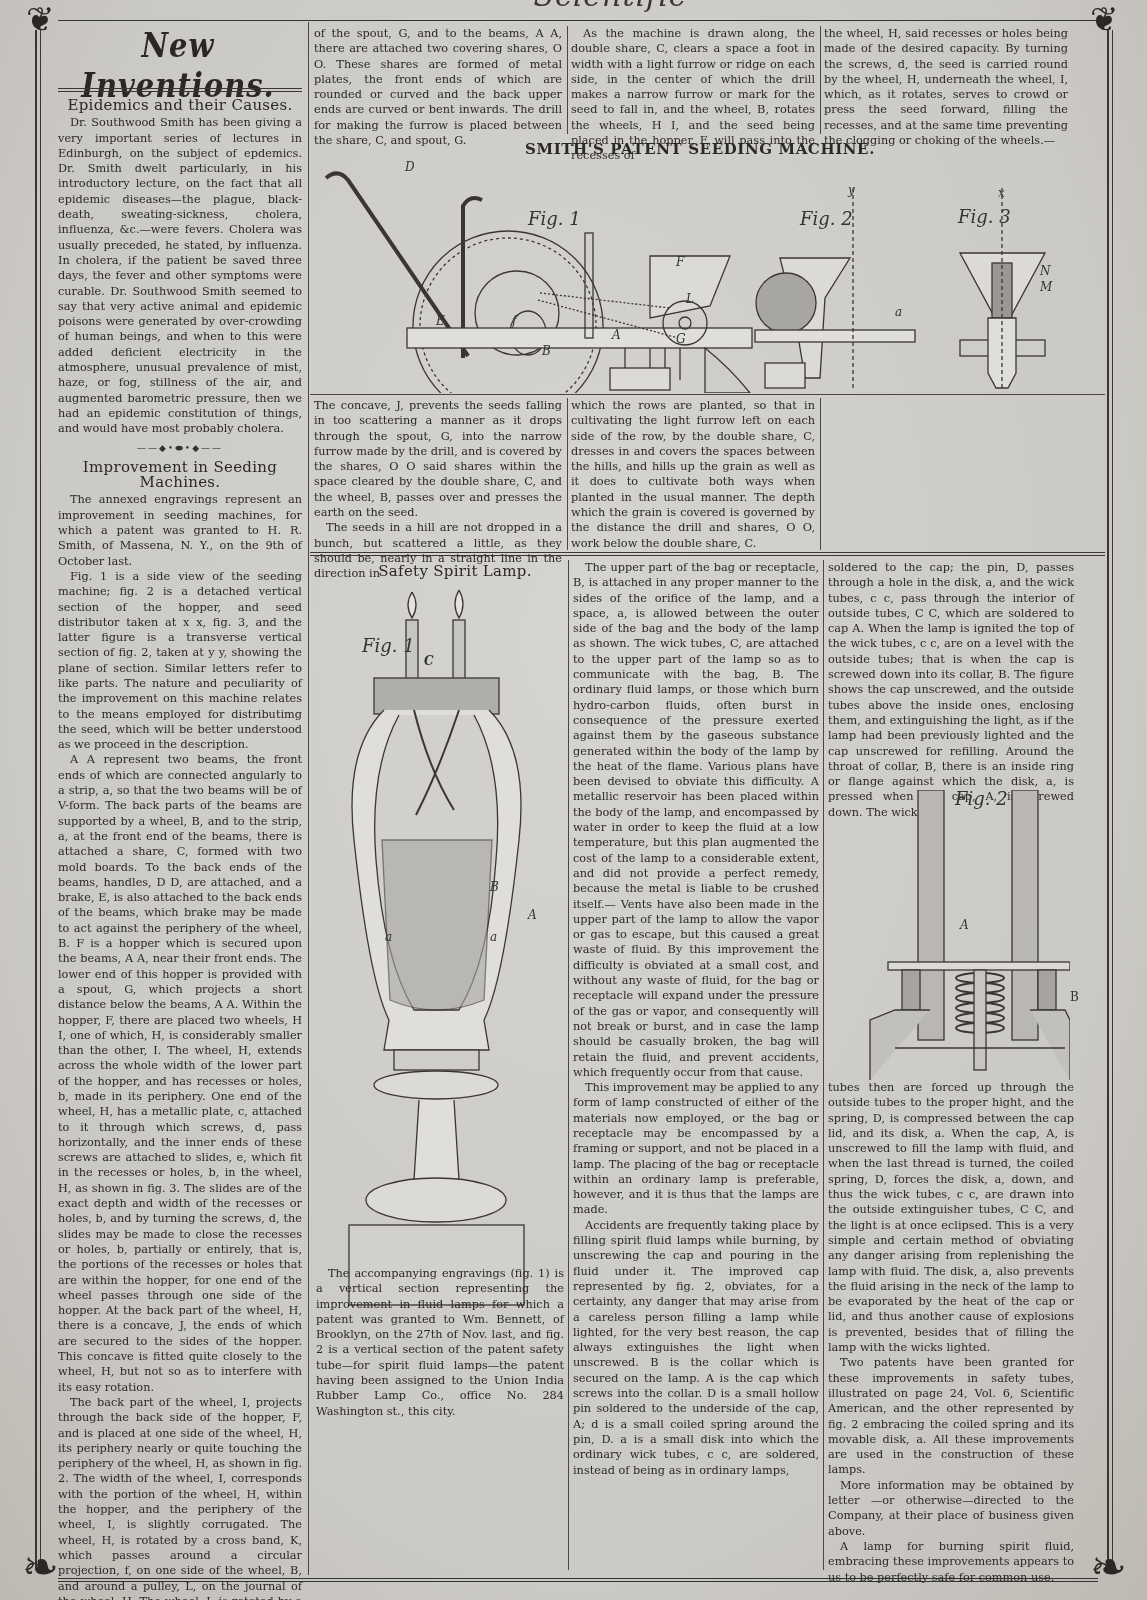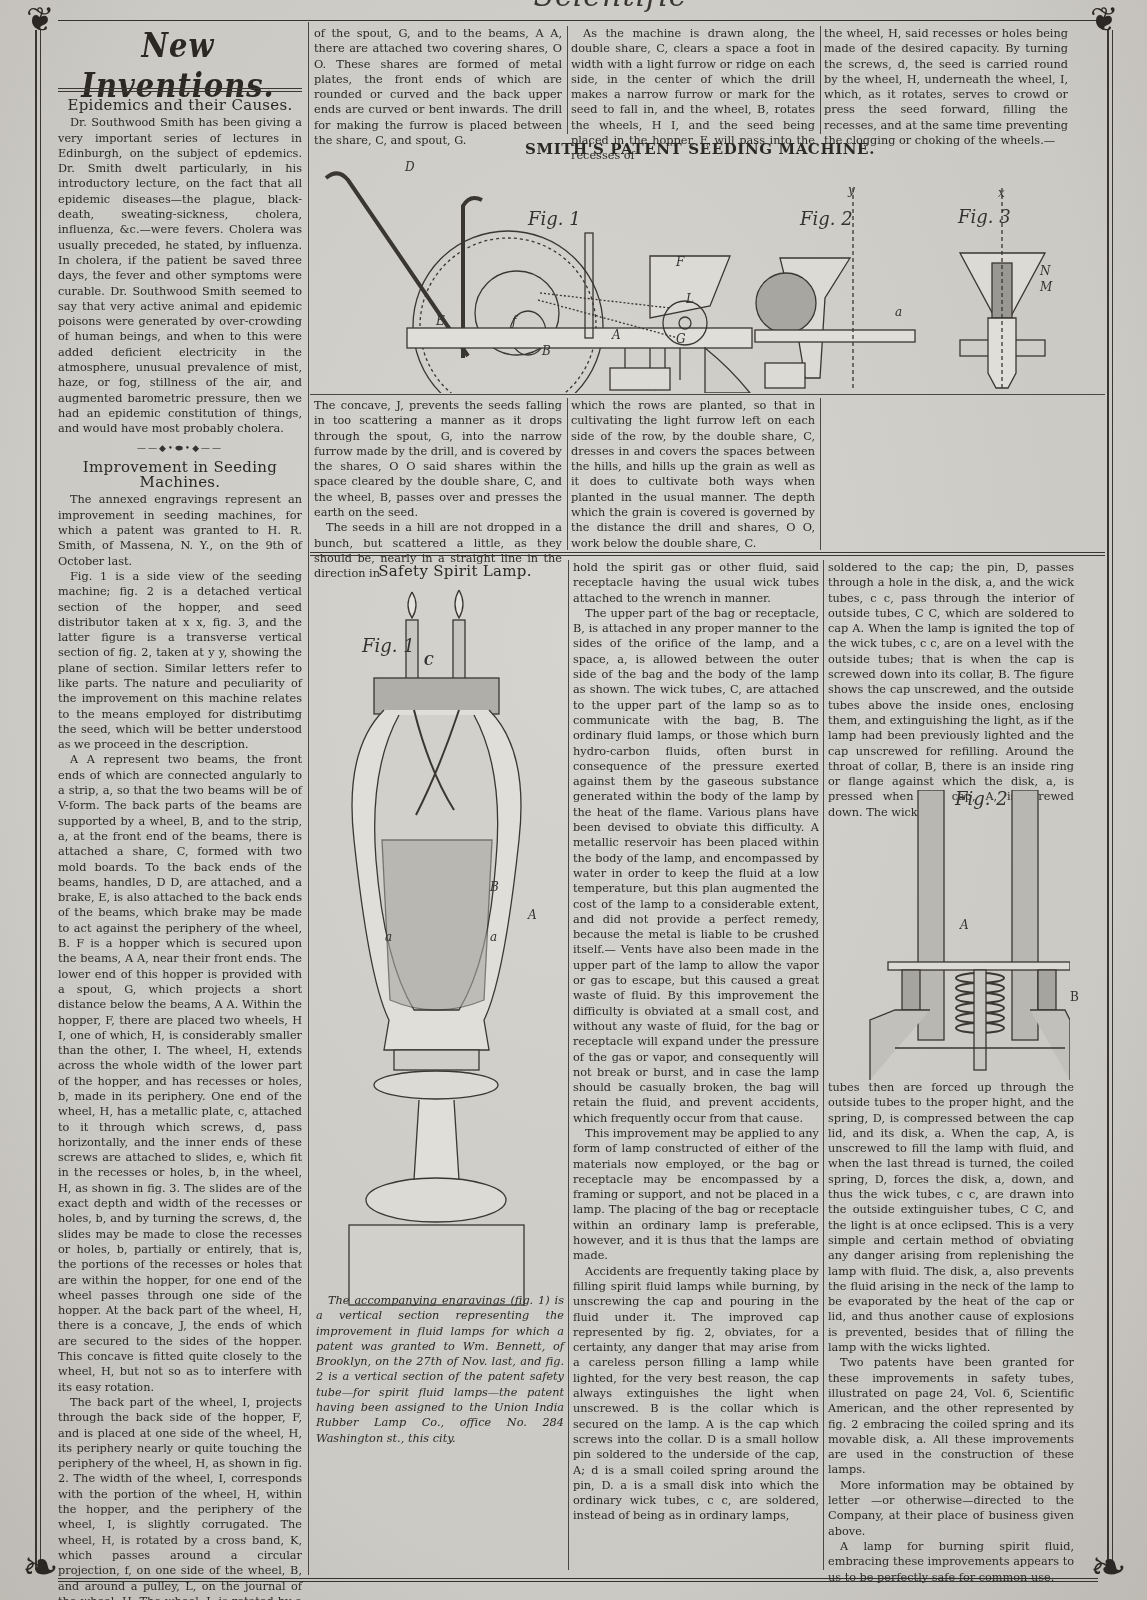--- a/index.html
+++ b/index.html
@@ -198,27 +198,26 @@
       </g>
     </svg>
     <span class="fig-label" style="left:362px;top:635px;">Fig. 1</span>
     <span class="part-label" style="left:424px;top:654px;font-weight:bold;">C</span>
     <span class="part-label" style="left:490px;top:880px;">B</span>
     <span class="part-label" style="left:528px;top:908px;">A</span>
     <span class="part-label" style="left:385px;top:930px;">a</span>
     <span class="part-label" style="left:490px;top:930px;">a</span>
   </div>
 
-  <div class="col" style="left:316px;top:1293px;width:248px;font-style:italic;">
+  <div class="col" style="left:316px;top:1266px;width:248px;">
     <p>The accompanying engravings (fig. 1) is a vertical section representing the improvement in fluid lamps for which a patent was granted to Wm. Bennett, of Brooklyn, on the 27th of Nov. last, and fig. 2 is a vertical section of the patent safety tube—for spirit fluid lamps—the patent having been assigned to the Union India Rubber Lamp Co., office No. 284 Washington st., this city.</p>
   </div>
 
   <div class="vrule" style="left:568px;top:560px;height:1010px;"></div>
   <div class="col" style="left:573px;top:560px;width:246px;">
-    <p class="noind">hold the spirit gas or other fluid, said receptacle having the usual wick tubes attached to the wrench in manner.</p>
     <p>The upper part of the bag or receptacle, B, is attached in any proper manner to the sides of the orifice of the lamp, and a space, a, is allowed between the outer side of the bag and the body of the lamp as shown. The wick tubes, C, are attached to the upper part of the lamp so as to communicate with the bag, B. The ordinary fluid lamps, or those which burn hydro-carbon fluids, often burst in consequence of the pressure exerted against them by the gaseous substance generated within the body of the lamp by the heat of the flame. Various plans have been devised to obviate this difficulty. A metallic reservoir has been placed within the body of the lamp, and encompassed by water in order to keep the fluid at a low temperature, but this plan augmented the cost of the lamp to a considerable extent, and did not provide a perfect remedy, because the metal is liable to be crushed itself.— Vents have also been made in the upper part of the lamp to allow the vapor or gas to escape, but this caused a great waste of fluid. By this improvement the difficulty is obviated at a small cost, and without any waste of fluid, for the bag or receptacle will expand under the pressure of the gas or vapor, and consequently will not break or burst, and in case the lamp should be casually broken, the bag will retain the fluid, and prevent accidents, which frequently occur from that cause.</p>
     <p>This improvement may be applied to any form of lamp constructed of either of the materials now employed, or the bag or receptacle may be encompassed by a framing or support, and not be placed in a lamp. The placing of the bag or receptacle within an ordinary lamp is preferable, however, and it is thus that the lamps are made.</p>
     <p>Accidents are frequently taking place by filling spirit fluid lamps while burning, by unscrewing the cap and pouring in the fluid under it. The improved cap represented by fig. 2, obviates, for a certainty, any danger that may arise from a careless person filling a lamp while lighted, for the very best reason, the cap always extinguishes the light when unscrewed. B is the collar which is secured on the lamp. A is the cap which screws into the collar. D is a small hollow pin soldered to the underside of the cap, A; d is a small coiled spring around the pin, D. a is a small disk into which the ordinary wick tubes, c c, are soldered, instead of being as in ordinary lamps,</p>
   </div>
 
   <div class="vrule" style="left:823px;top:560px;height:1010px;"></div>
   <div class="col" style="left:828px;top:560px;width:246px;">
     <p class="noind">soldered to the cap; the pin, D, passes through a hole in the disk, a, and the wick tubes, c c, pass through the interior of outside tubes, C C, which are soldered to cap A. When the lamp is ignited the top of the wick tubes, c c, are on a level with the outside tubes; that is when the cap is screwed down into its collar, B. The figure shows the cap unscrewed, and the outside tubes above the inside ones, enclosing them, and extinguishing the light, as if the lamp had been previously lighted and the cap unscrewed for refilling. Around the throat of collar, B, there is an inside ring or flange against which the disk, a, is pressed when the cap, A, is screwed down. The wick</p>
   </div>
 

